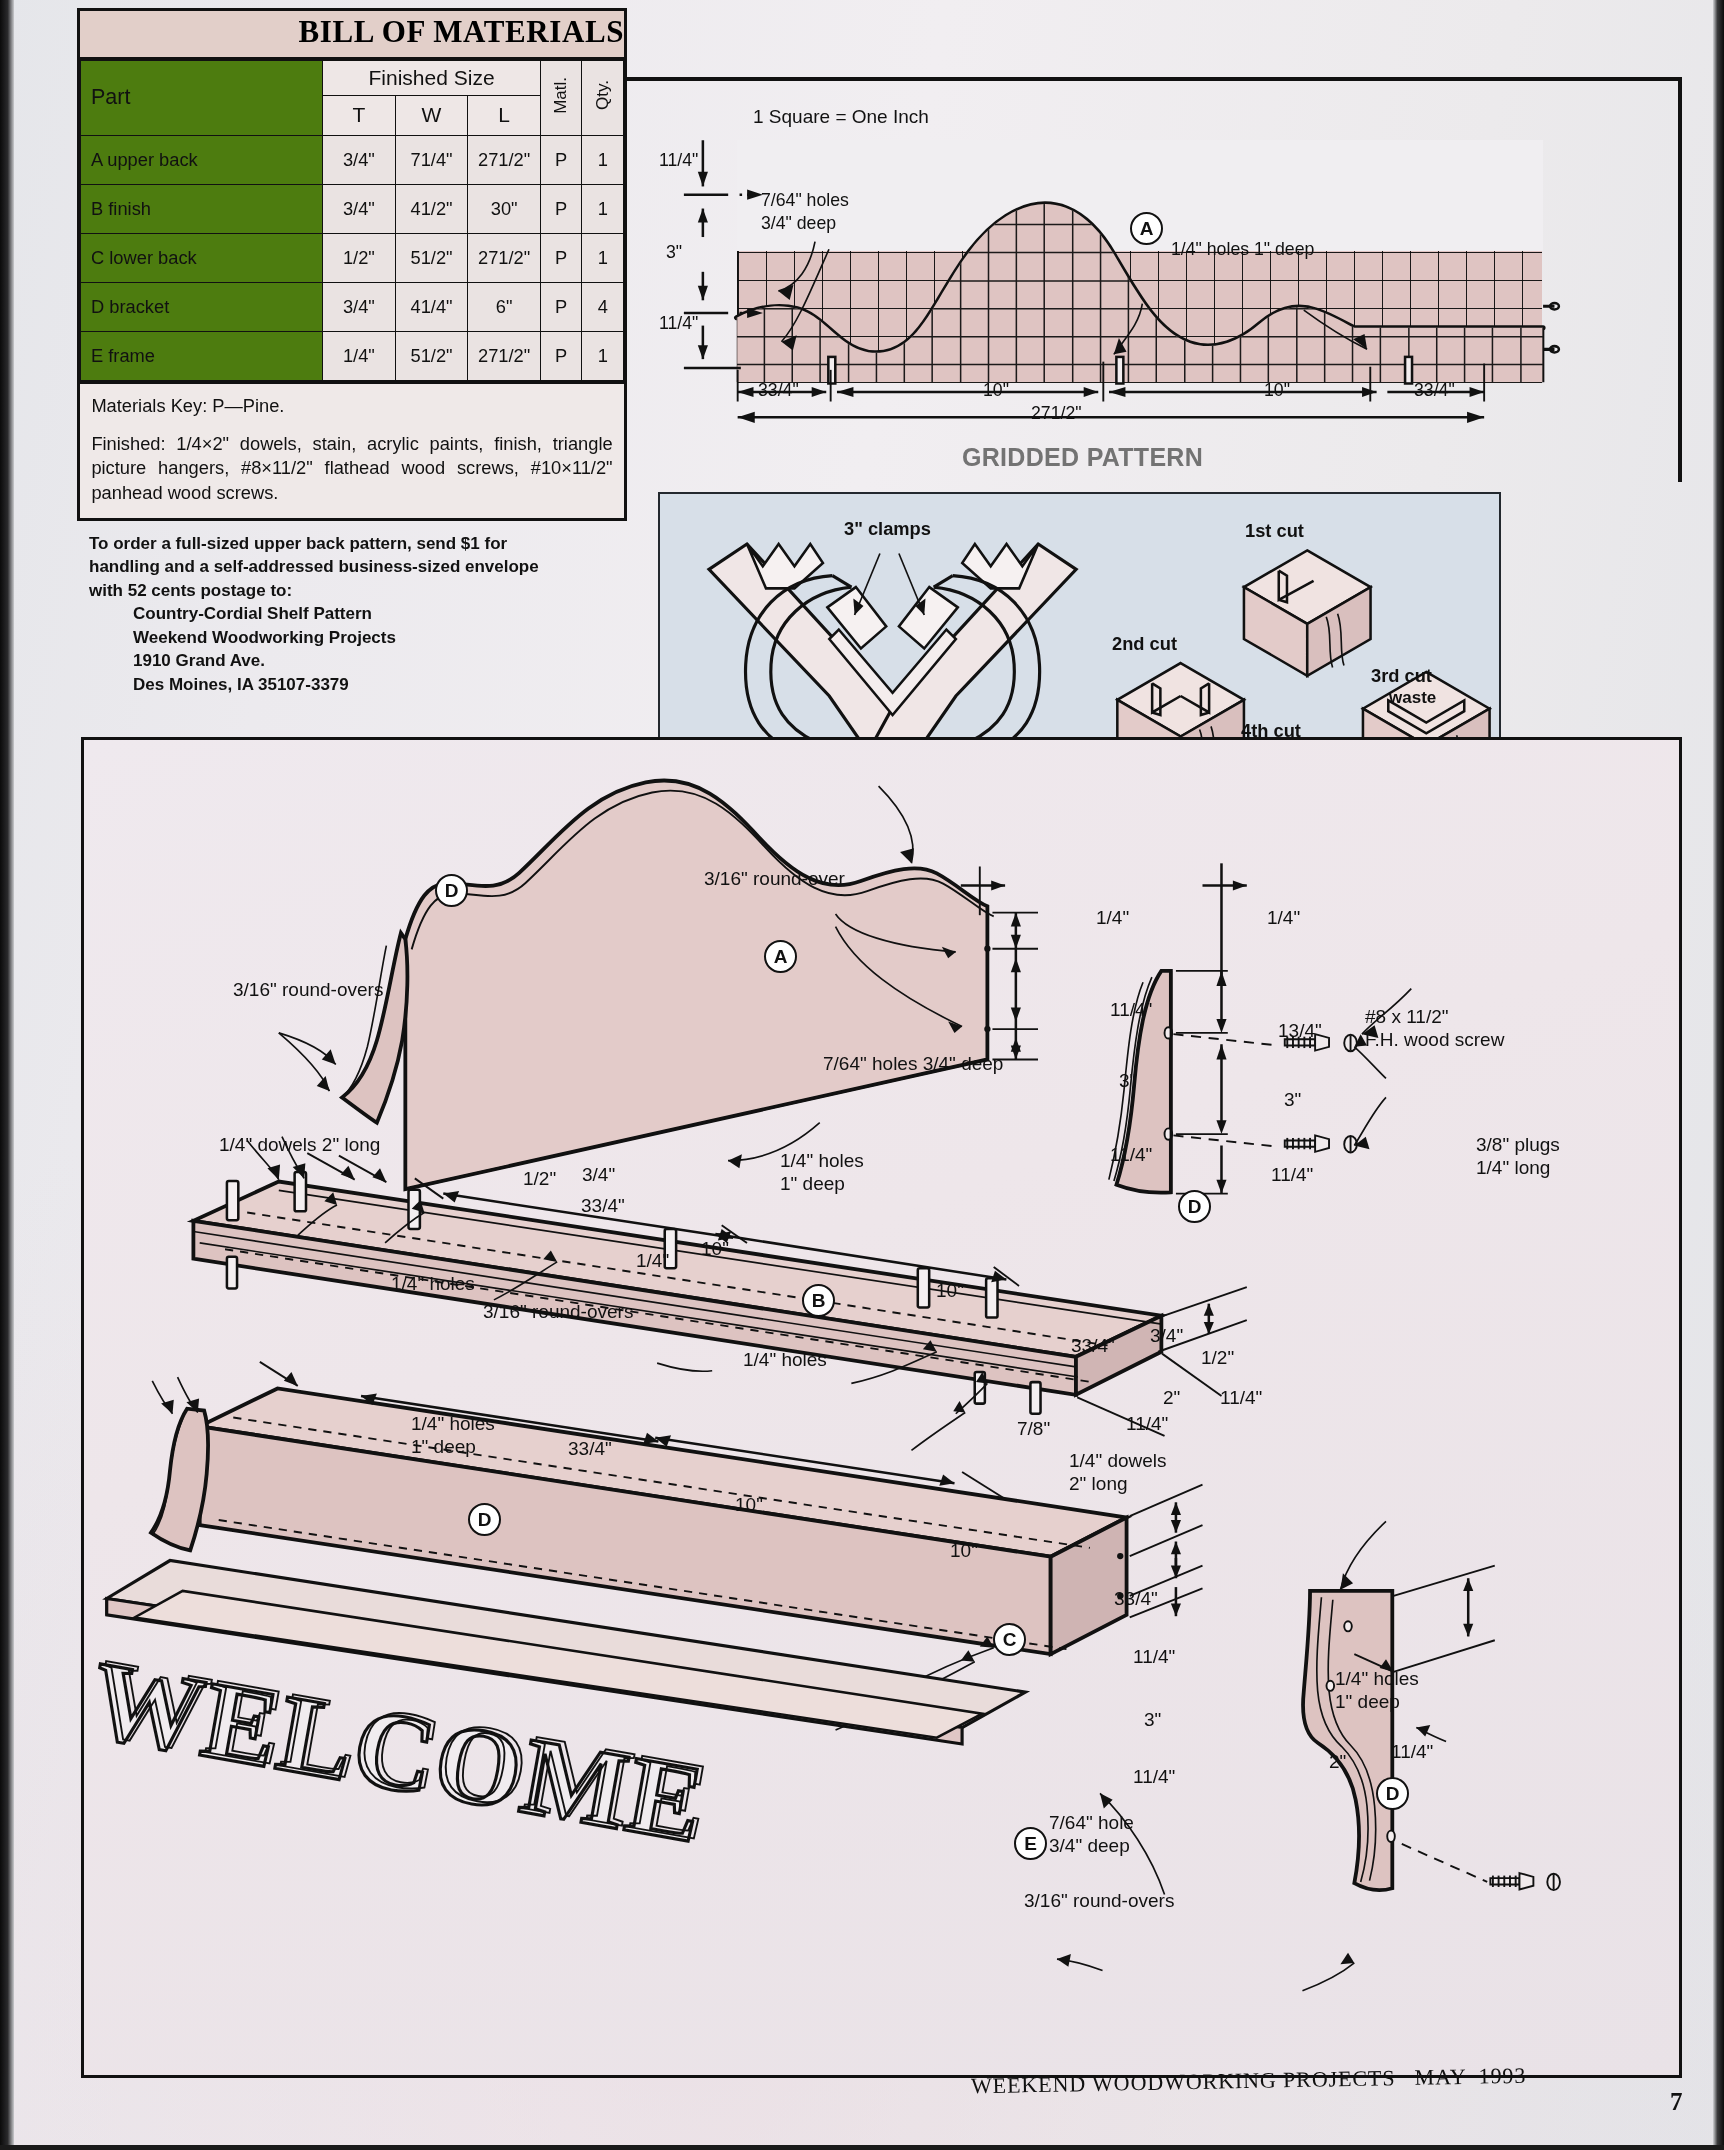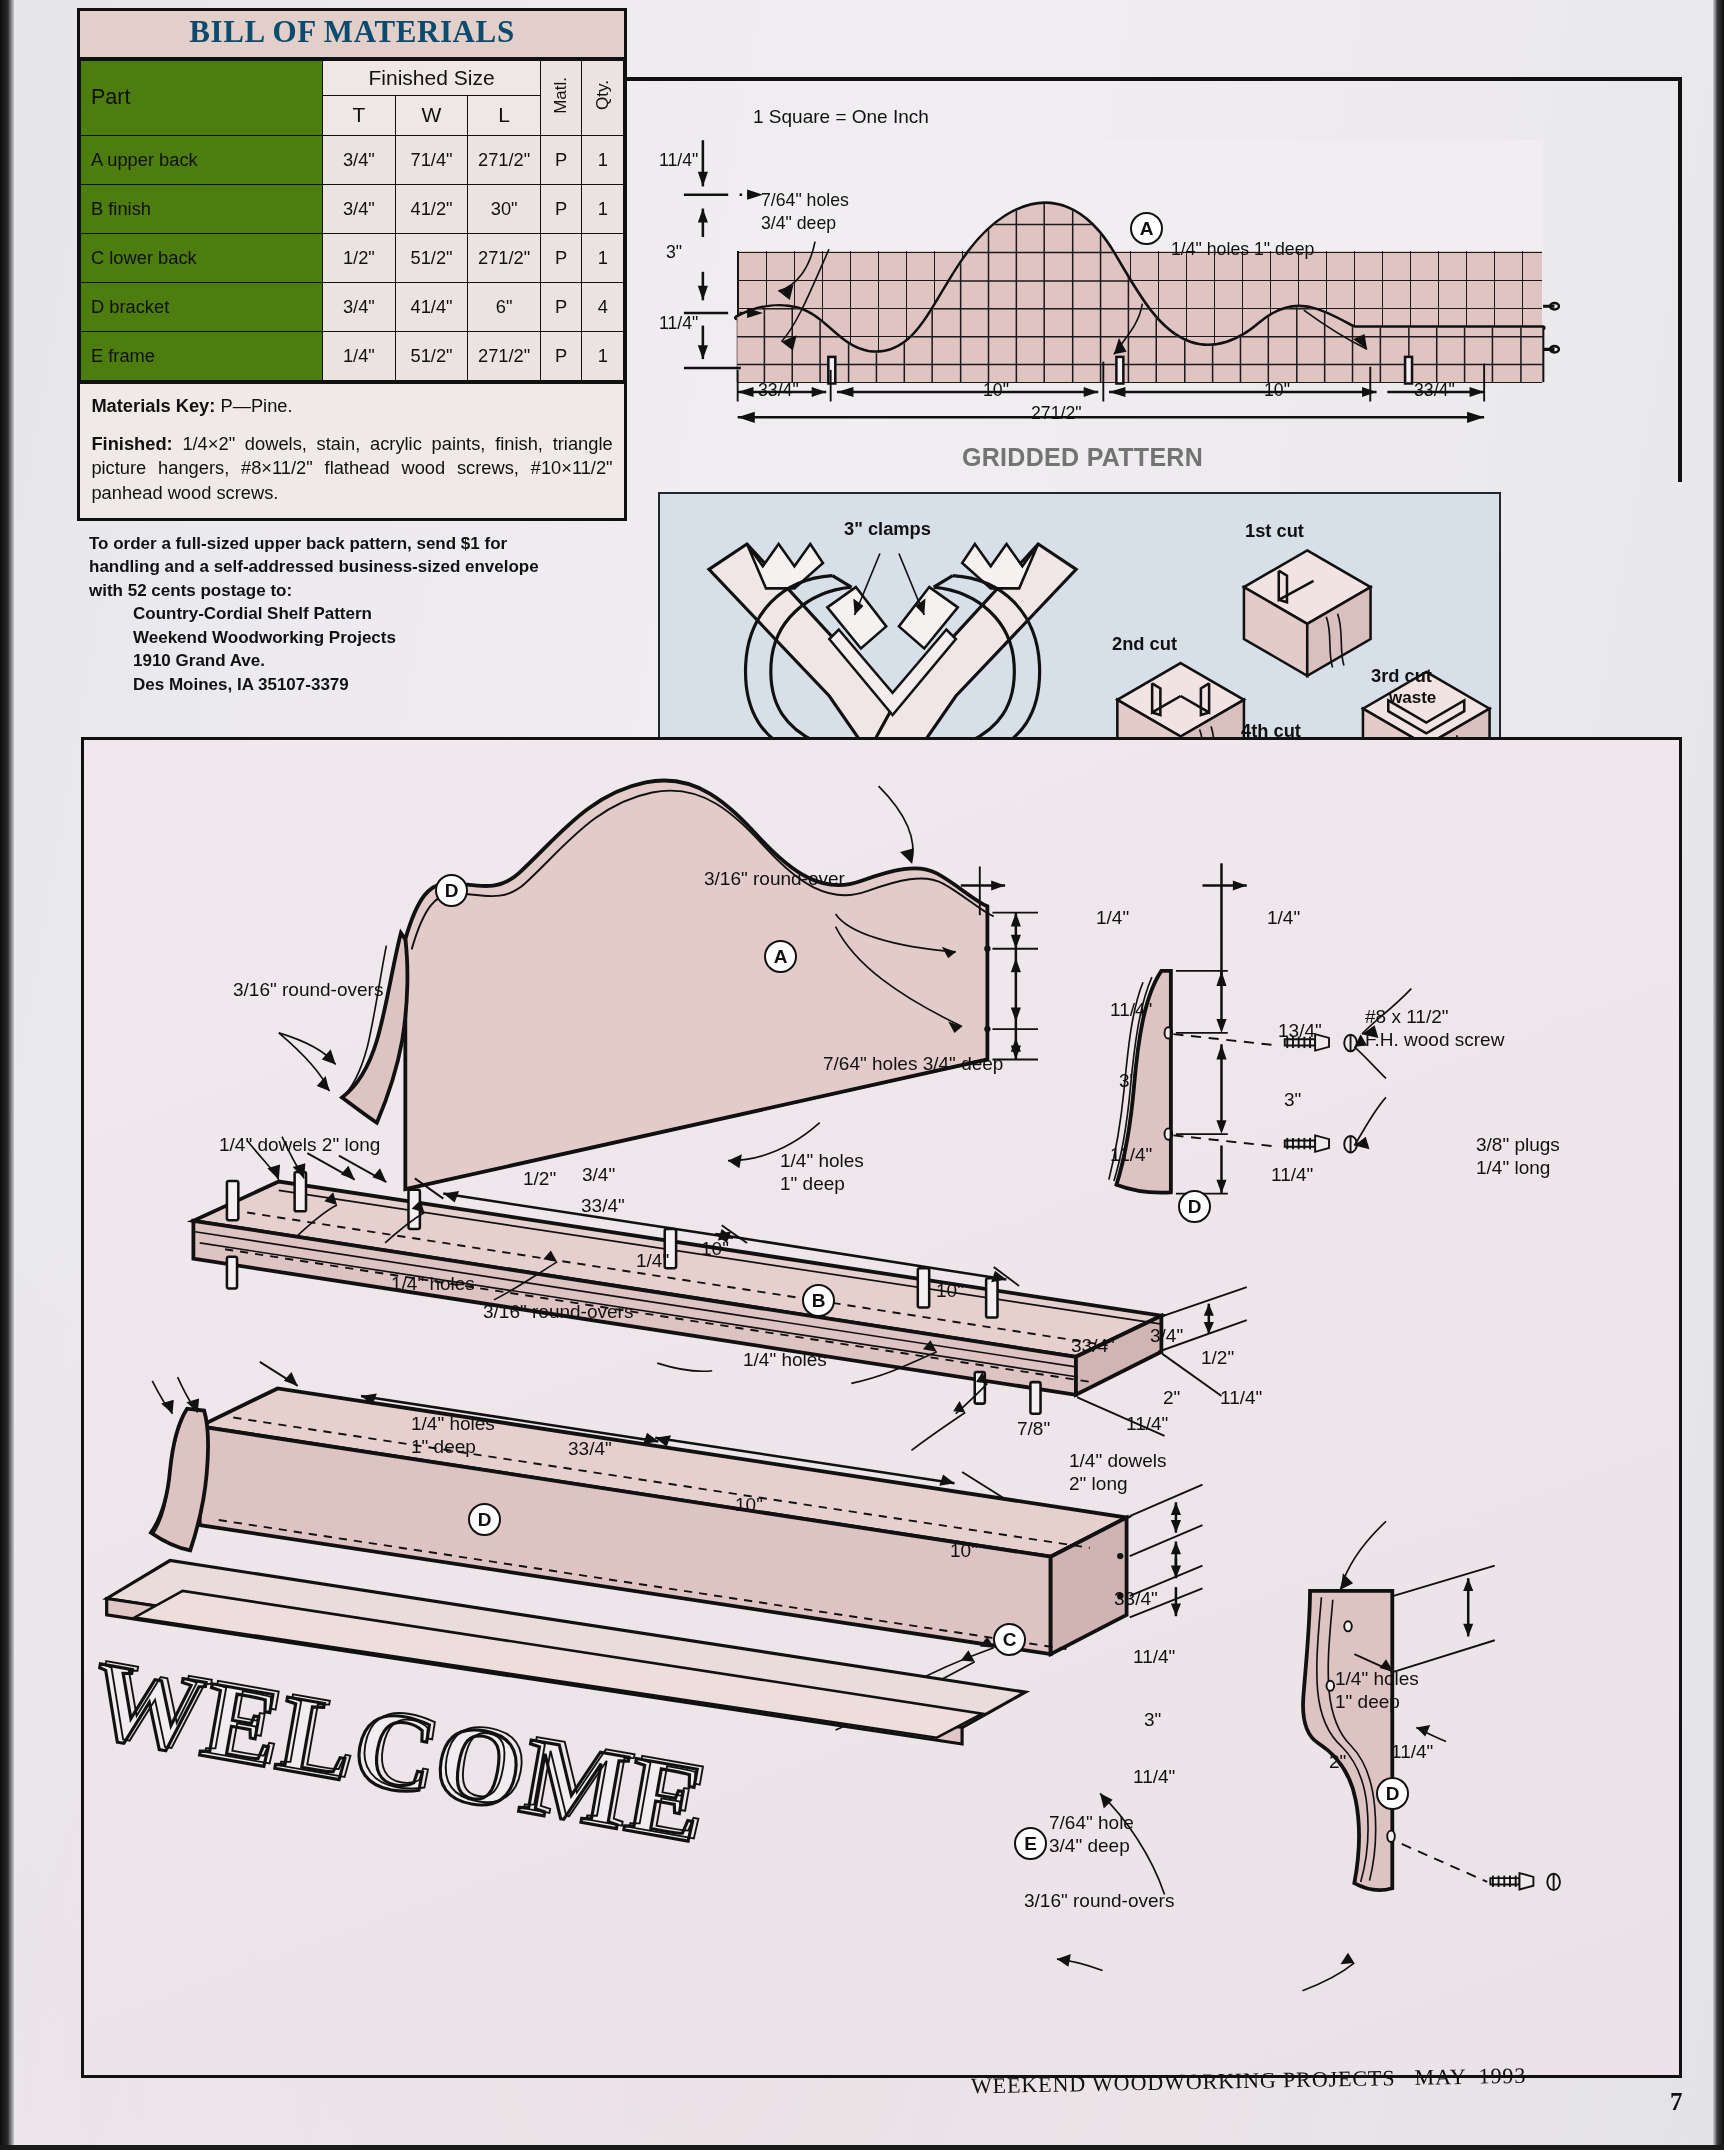--- a/index.html
+++ b/index.html
@@ -23,38 +23,38 @@
   #dark-bottom{position:absolute;left:0;bottom:0;width:1724px;height:6.3px;background:#1a1a1a;}
 
   
   #bom{
     position:absolute;left:77px;top:7.6px;width:550px;
     border:3.8px solid #111;background:#efe9e8;
     box-sizing:border-box;
   }
   #bom-title{
     background:#e2cfc9;border-bottom:3.2px solid #111;
-    text-align:center;font-family:"Liberation Serif",serif;font-weight:bold;
-    font-size:31px;letter-spacing:0.6px;padding:3.8px 0 6.3px 0;color:#0c4a6e;
+    text-align:right;font-family:"Liberation Serif",serif;font-weight:bold;
+    font-size:31px;letter-spacing:0.6px;padding:3.8px 0 6.3px 0;color:#000000;
   }
   table.bom{border-collapse:collapse;width:100%;font-size:18.3px;color:#111;}
   table.bom th,table.bom td{border:1.9px solid #111;padding:0;}
   .c-part{width:199px;text-align:left;padding-left:10px !important;height:48px;background:#4d7c0f;}
   .c-dim{width:62px;text-align:center;background:#eae3e2;}
   .c-ml{width:35px;text-align:center;background:#eae3e2;}
   .c-qty{width:35px;text-align:center;background:#eae3e2;}
   .hdr-fs{text-align:center;font-size:21px;height:34px;background:#eee7e6;}
   .hdr-sub{text-align:center;font-size:21px;height:39px;background:#eee7e6;}
   .vert{writing-mode:vertical-rl;transform:rotate(180deg);font-size:17px;display:inline-block;}
   .part-hdr{font-size:21.5px;}
   #bom-key{
     border-top:3.2px solid #111;padding:10px 11.4px 12.7px 11.4px;background:#efe9e8;
     font-size:18.3px;line-height:1.33;color:#111;
   }
-  #bom-key b{font-weight:bold;}
+  #bom-key b{font-weight:normal;}
   .supplies{margin-top:14px;text-align:justify;}
 
   
   #order{
     position:absolute;left:89px;top:532px;width:525px;
     font-size:17px;line-height:1.38;font-weight:bold;color:#111;
   }
   #order .indent{padding-left:44px;}
 
   

